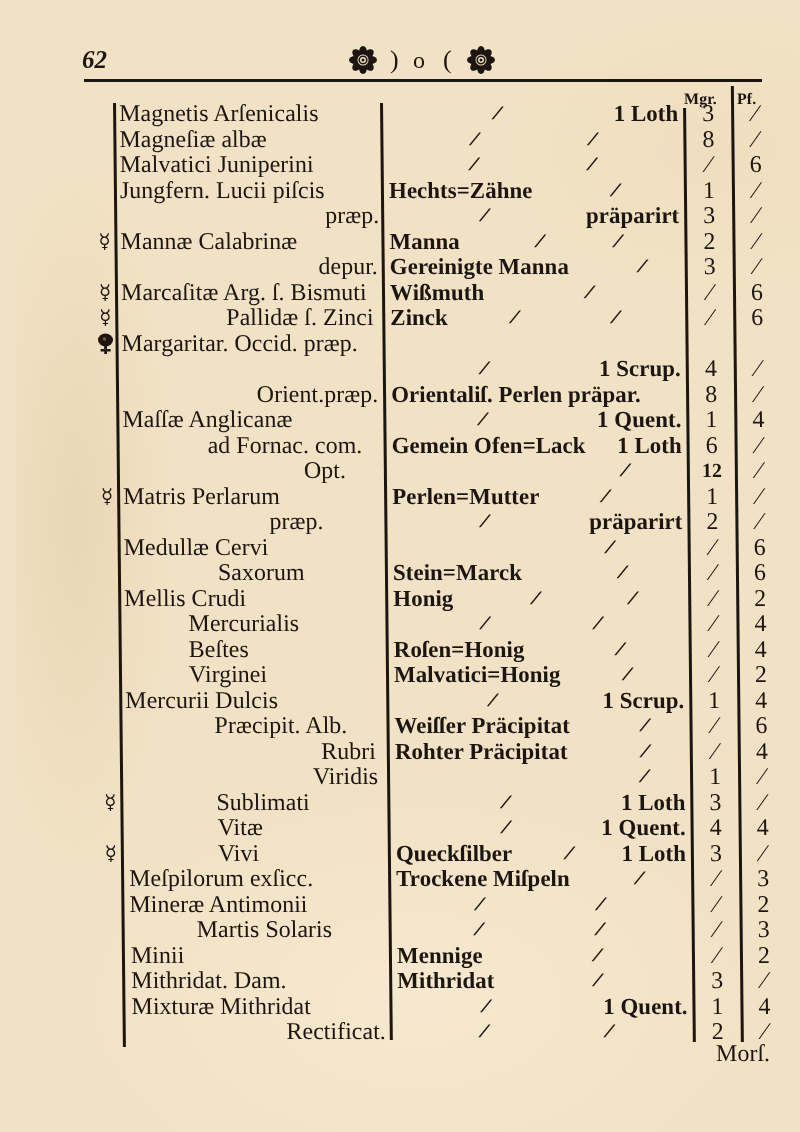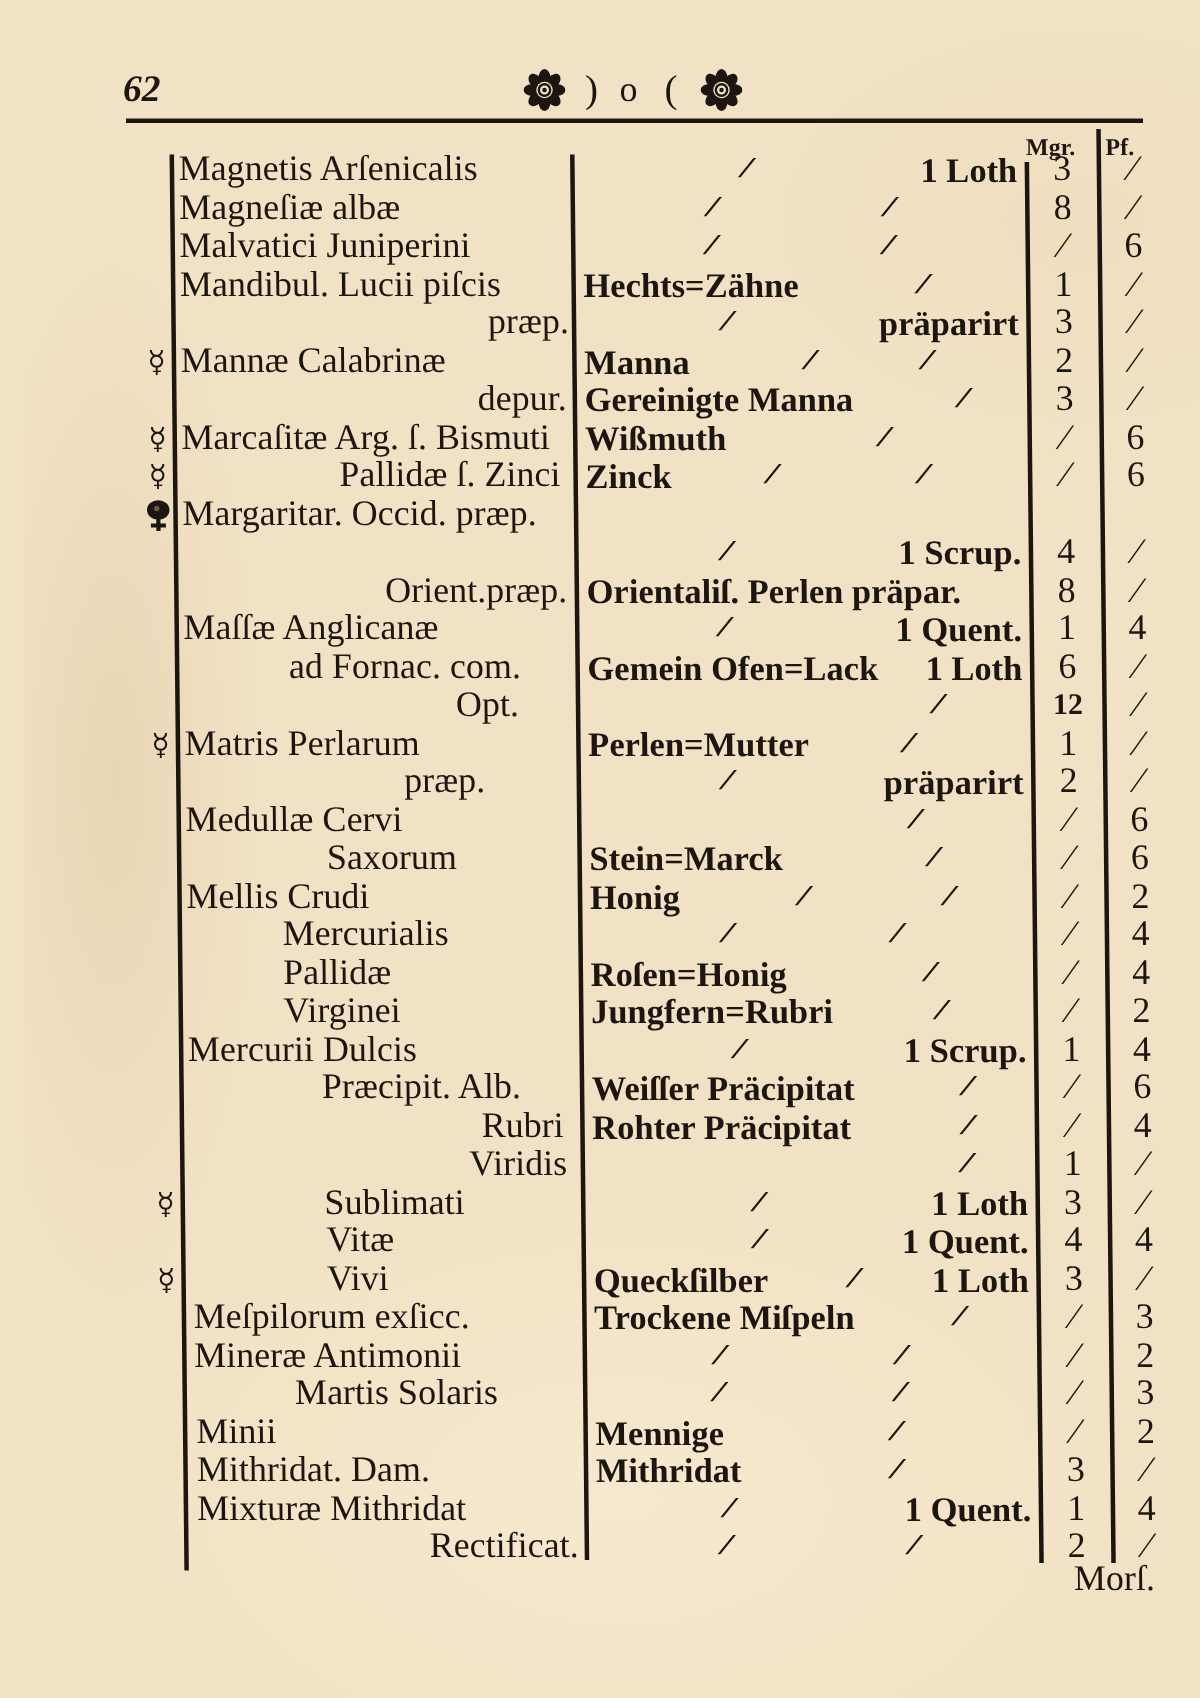--- a/index.html
+++ b/index.html
@@ -106,21 +106,21 @@
         <span class="lat" style="left:103px">Malvatici Juniperini</span>
         <span class="ger"></span>
         <span class="mk" style="left:456px">⁄</span>
         <span class="mk" style="left:574px">⁄</span>
         <span class="unit"></span>
         <span class="mgr">⁄</span>
         <span class="pf">6</span>
       </div>
 
       <div class="row">
-        <span class="lat" style="left:103px">Mandibul. Lucii piſcis</span>
+        <span class="lat" style="left:103px">Jungfern. Lucii piſcis</span>
         <span class="ger">Hechts=Zähne</span>
         <span class="mk" style="left:597px">⁄</span>
         <span class="unit"></span>
         <span class="mgr">1</span>
         <span class="pf">⁄</span>
       </div>
 
       <div class="row">
         <span class="lat" style="right:438px">præp.</span>
         <span class="ger"></span>
@@ -206,21 +206,21 @@
       <div class="row">
         <span class="lat" style="left:103px">Maſſæ Anglicanæ</span>
         <span class="ger"></span>
         <span class="mk" style="left:462px">⁄</span>
         <span class="unit">1 Quent.</span>
         <span class="mgr">1</span>
         <span class="pf">4</span>
       </div>
 
       <div class="row">
-        <span class="lat" style="left:173px">ad Fornac. com.</span>
+        <span class="lat" style="left:188px">ad Fornac. com.</span>
         <span class="ger">Gemein Ofen=Lack</span>
         <span class="unit">1 Loth</span>
         <span class="mgr">6</span>
         <span class="pf">⁄</span>
       </div>
 
       <div class="row">
         <span class="lat" style="left:284px">Opt.</span>
         <span class="mk" style="left:604px">⁄</span>
         <span class="unit"></span>
@@ -278,31 +278,31 @@
         <span class="lat" style="left:167px">Mercurialis</span>
         <span class="ger"></span>
         <span class="mk" style="left:462px">⁄</span>
         <span class="mk" style="left:575px">⁄</span>
         <span class="unit"></span>
         <span class="mgr">⁄</span>
         <span class="pf">4</span>
       </div>
 
       <div class="row">
-        <span class="lat" style="left:167px">Pallidæ</span>
+        <span class="lat" style="left:167px">Beſtes</span>
         <span class="ger">Roſen=Honig</span>
         <span class="mk" style="left:597px">⁄</span>
         <span class="unit"></span>
         <span class="mgr">⁄</span>
         <span class="pf">4</span>
       </div>
 
       <div class="row">
         <span class="lat" style="left:167px">Virginei</span>
-        <span class="ger">Jungfern=Rubri</span>
+        <span class="ger">Malvatici=Honig</span>
         <span class="mk" style="left:604px">⁄</span>
         <span class="unit"></span>
         <span class="mgr">⁄</span>
         <span class="pf">2</span>
       </div>
 
       <div class="row">
         <span class="lat" style="left:103px">Mercurii Dulcis</span>
         <span class="ger"></span>
         <span class="mk" style="left:469px">⁄</span>

